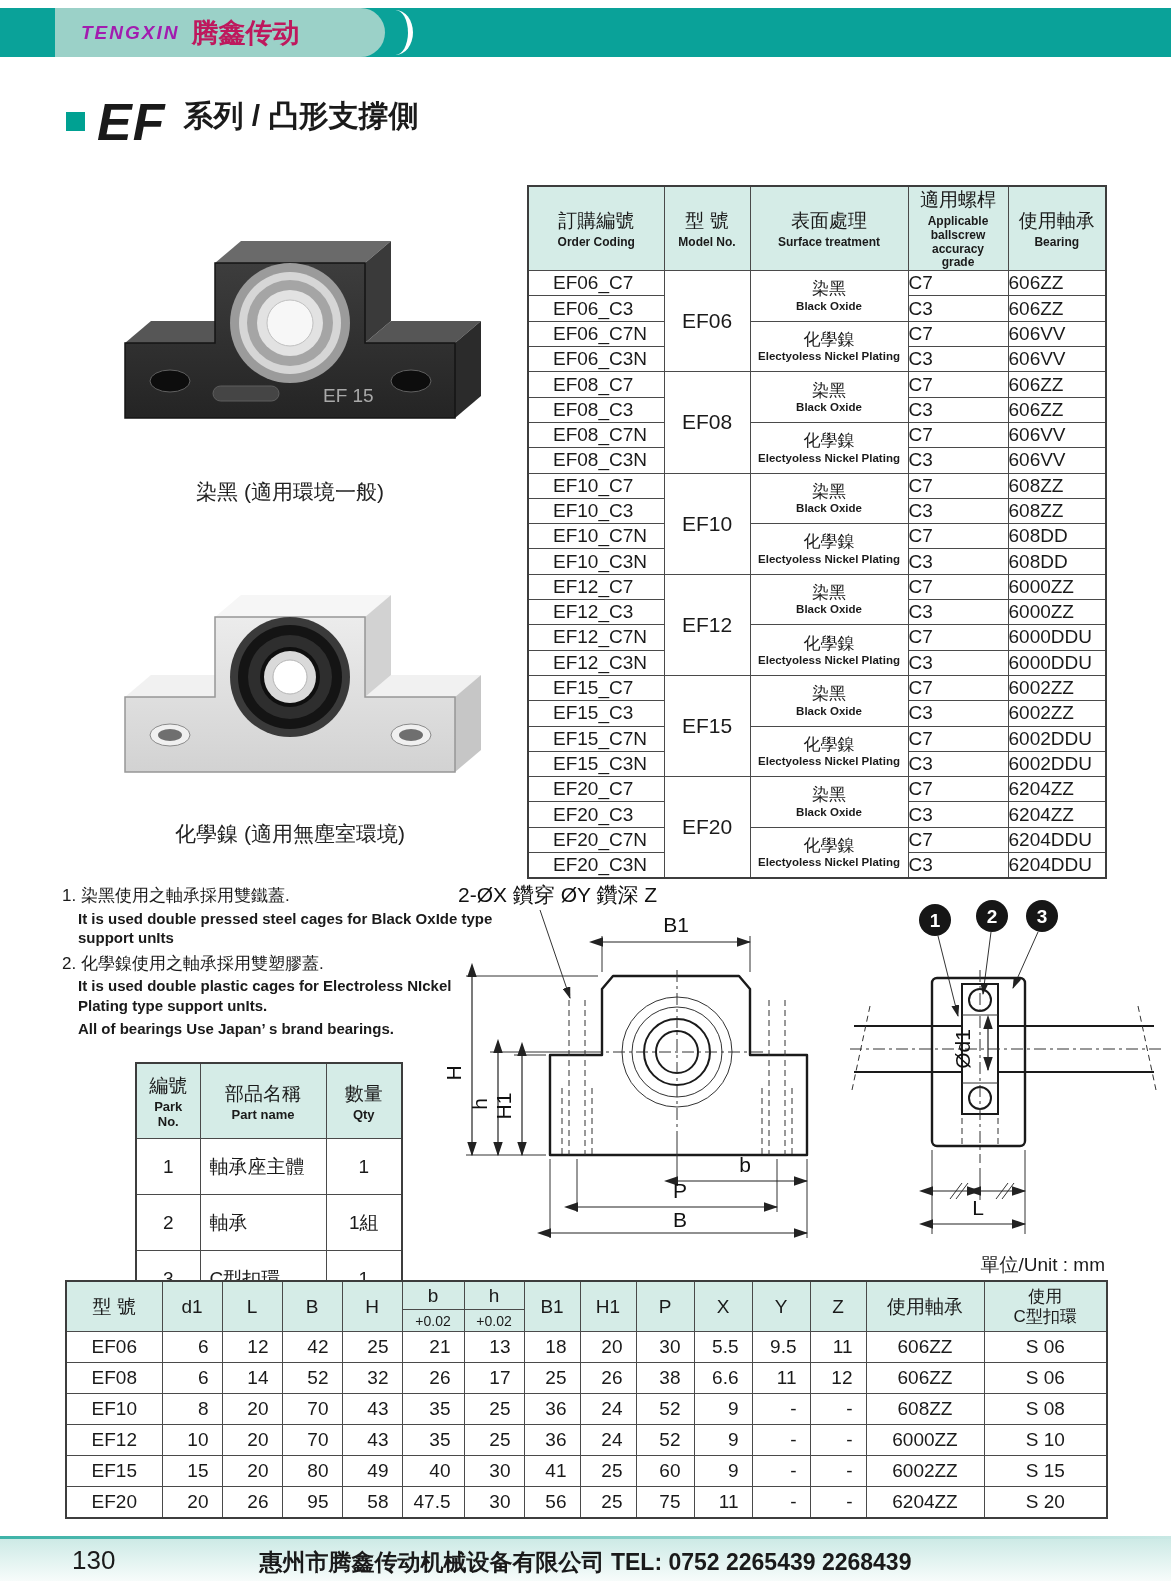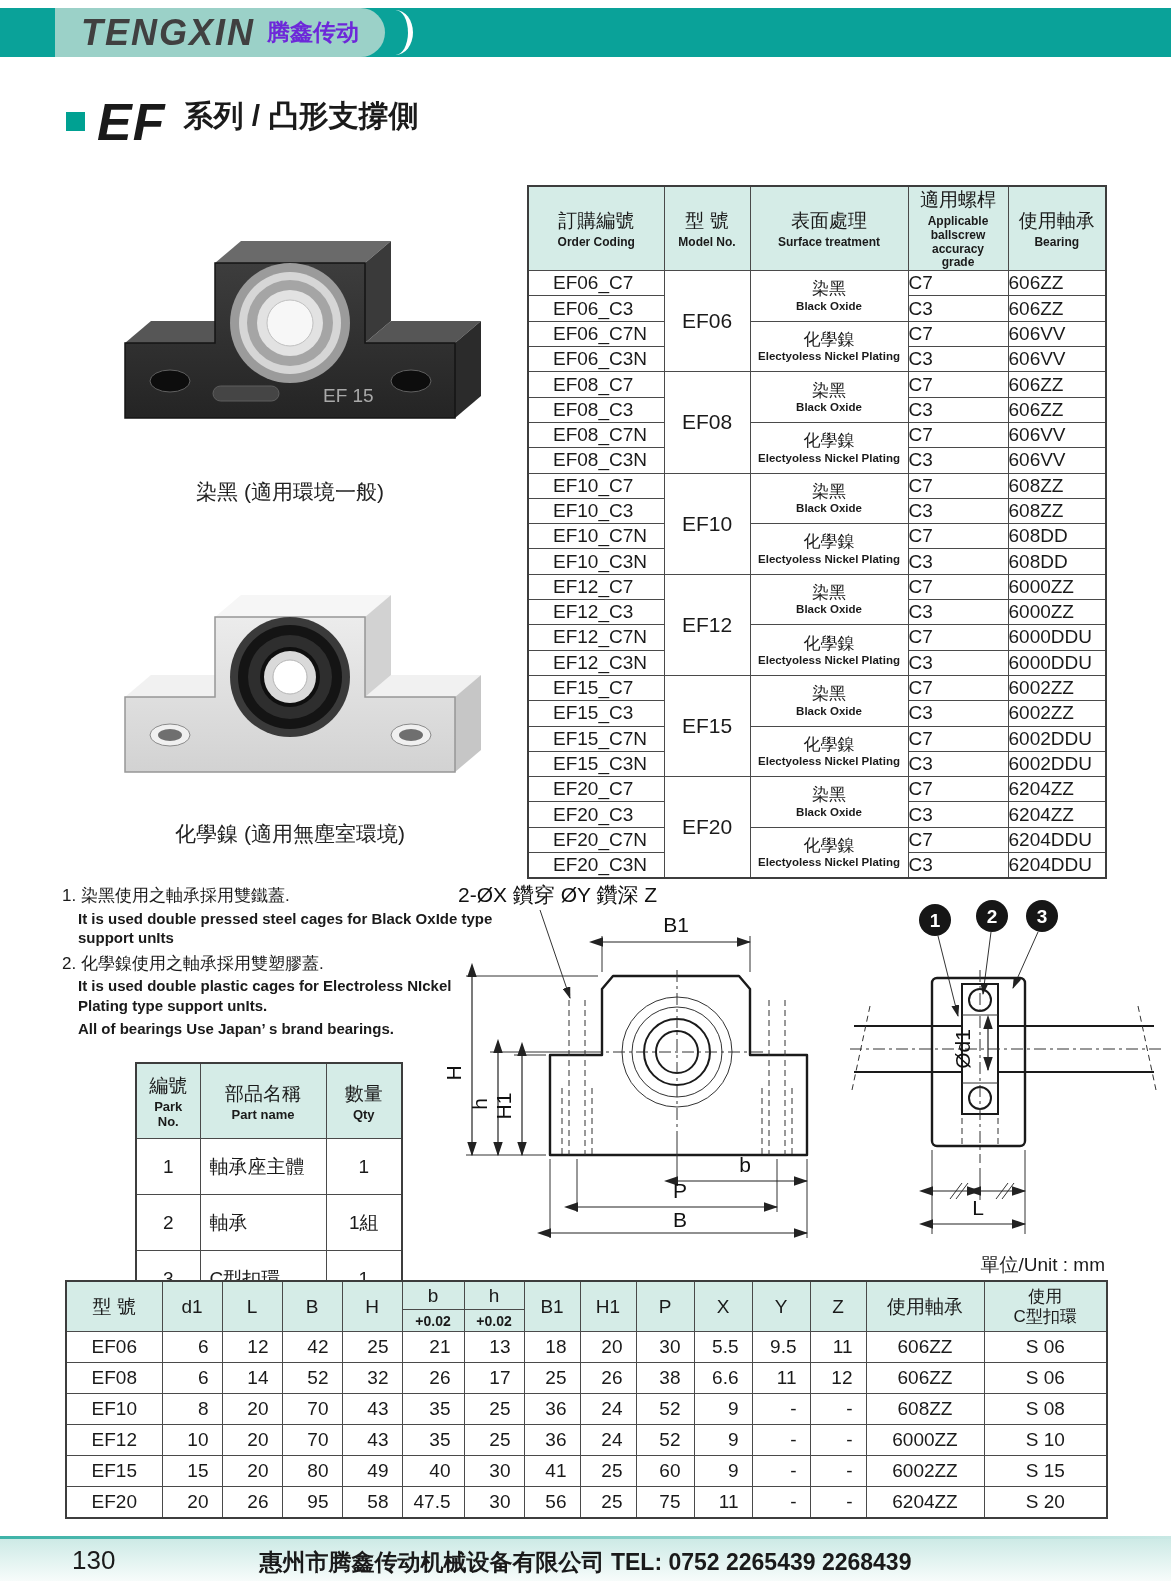--- a/index.html
+++ b/index.html
@@ -5,22 +5,22 @@
   html,body{margin:0;padding:0;background:#fff;}
   .page{position:relative;width:1171px;height:1581px;background:#fff;overflow:hidden;
         font-family:"Liberation Sans","DejaVu Sans",sans-serif;color:#1a1a1a;}
 
   
   .top-band{position:absolute;left:0;top:8px;width:100%;height:49px;background:#0aa299;}
   .logo-pill{position:absolute;left:55px;top:0;width:330px;height:49px;background:#9bd1c8;
              border-radius:0 26px 26px 0;display:flex;align-items:center;padding-left:26px;box-sizing:border-box;}
   .logo-arc{position:absolute;left:378px;top:2px;width:30px;height:45px;border-right:5px solid #fff;
             border-radius:50%;}
-  .logo-en{font-size:36px;font-weight:bold;font-style:italic;color:#404040;letter-spacing:2px;}
-  .logo-zh{font-size:23px;font-weight:bold;color:#6d28d9;margin-left:12px;text-align:center;}
+  .logo-en{font-size:19px;font-weight:bold;font-style:italic;color:#a21caf;letter-spacing:2px;}
+  .logo-zh{font-size:27px;font-weight:bold;color:#be185d;margin-left:12px;text-align:center;}
 
   
   .title-row{position:absolute;left:66px;top:96px;display:flex;align-items:flex-start;}
   .bullet{width:19px;height:19px;background:#00a192;margin-top:16px;}
   .series{font-size:52px;font-weight:bold;font-style:italic;line-height:1;margin-left:12px;letter-spacing:1px;}
   .subtitle{font-size:30px;font-weight:bold;margin-left:18px;}
 
   
   .product{position:absolute;}
   .caption{position:absolute;width:390px;text-align:center;font-size:21px;color:#222;}
@@ -70,21 +70,21 @@
 
   
   .unit-label{position:absolute;left:890px;top:1252px;width:215px;text-align:right;font-size:19px;}
 
   
   .dims-wrap{position:absolute;left:65px;top:1280px;}
   .dims-table{border-collapse:collapse;table-layout:fixed;width:1041px;border:2px solid #3d3d3d;}
   .dims-table th,.dims-table td{border:1.5px solid #4a4a4a;padding:0;}
   .dims-table thead th{background:#d5ece7;font-weight:normal;text-align:center;font-size:19px;vertical-align:middle;}
   .dims-table thead tr:first-child th{height:27px;}
-  .dims-table thead tr:last-child th{height:21px;font-weight:bold;}
+  .dims-table thead tr:last-child th{height:21px;}
   .dims-table th.tol{font-size:14px;}
   .ring-th div{line-height:1.15;font-size:17px;}
   .dims-table td{height:30px;font-size:19px;}
   .dims-table td.num{text-align:right;padding-right:13px;}
   .dims-table td.model{text-align:center;}
   .dims-table td.ctr{text-align:center;}
 
   
   .footer-line{position:absolute;left:0;top:1536px;width:100%;height:3px;
                background:linear-gradient(90deg,#3fb3a8,#c8e8e4);}

